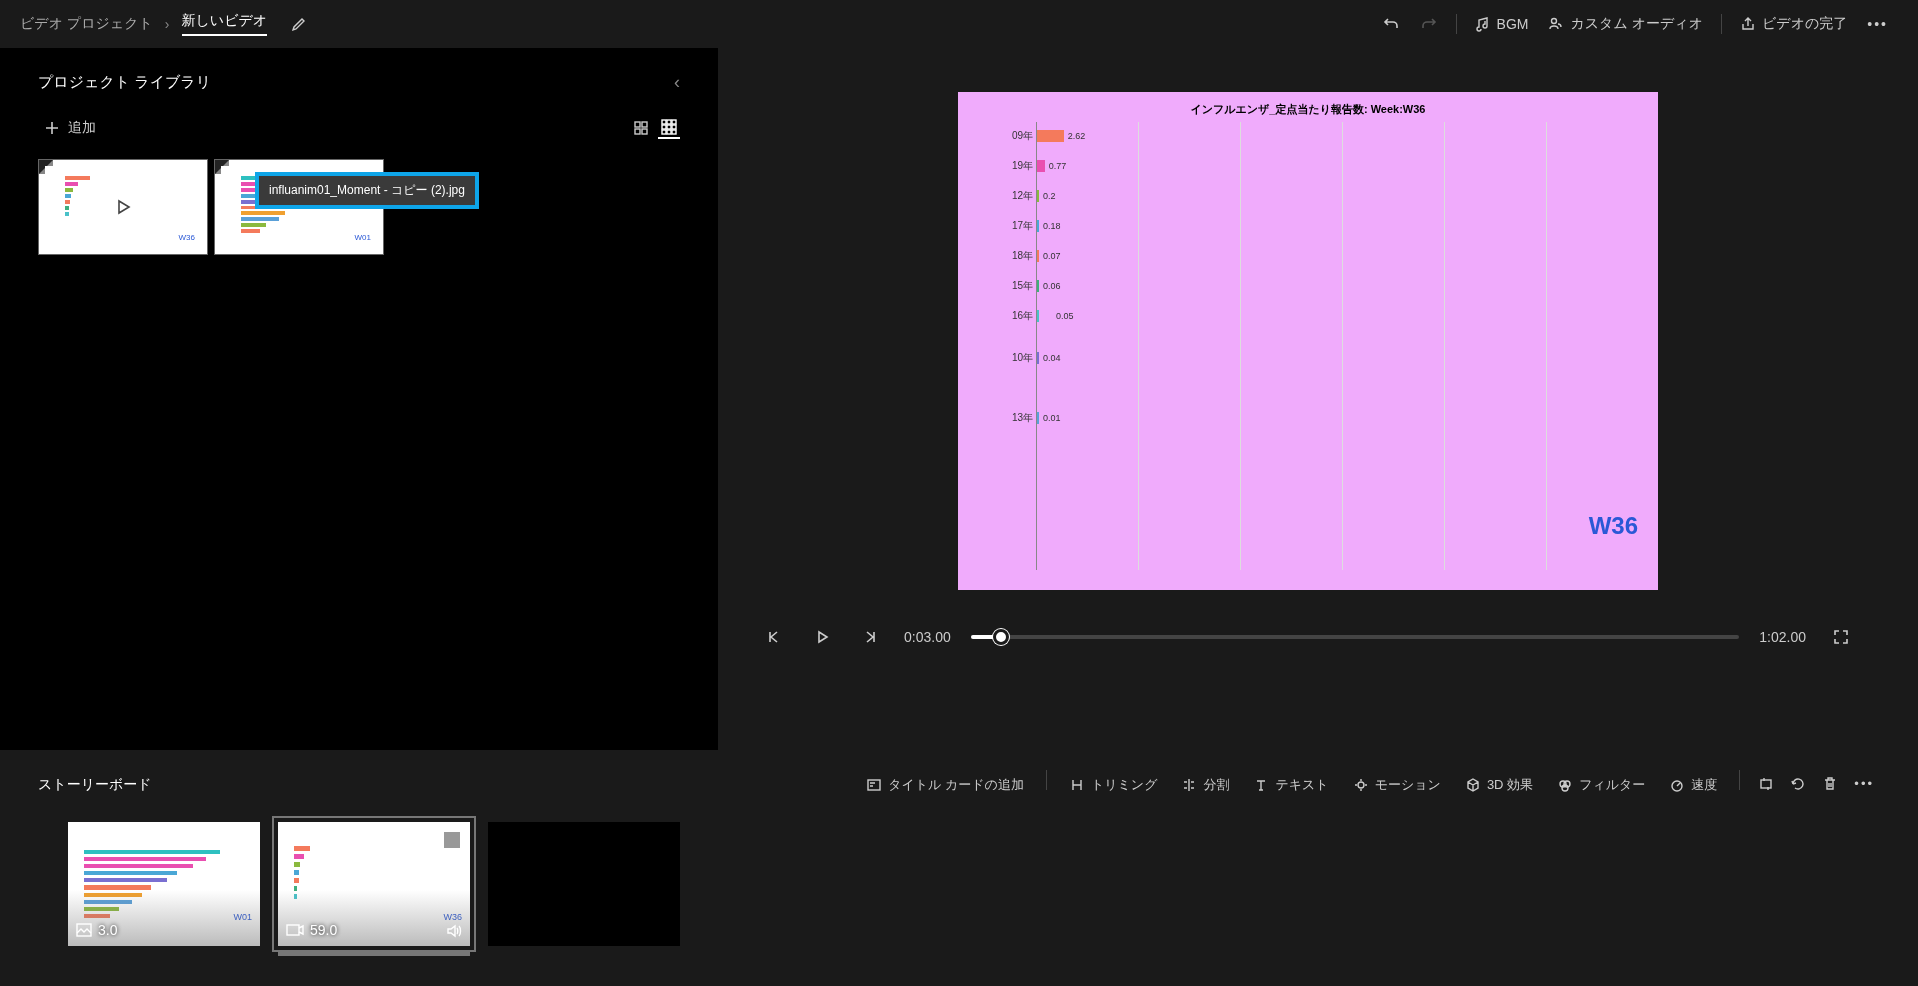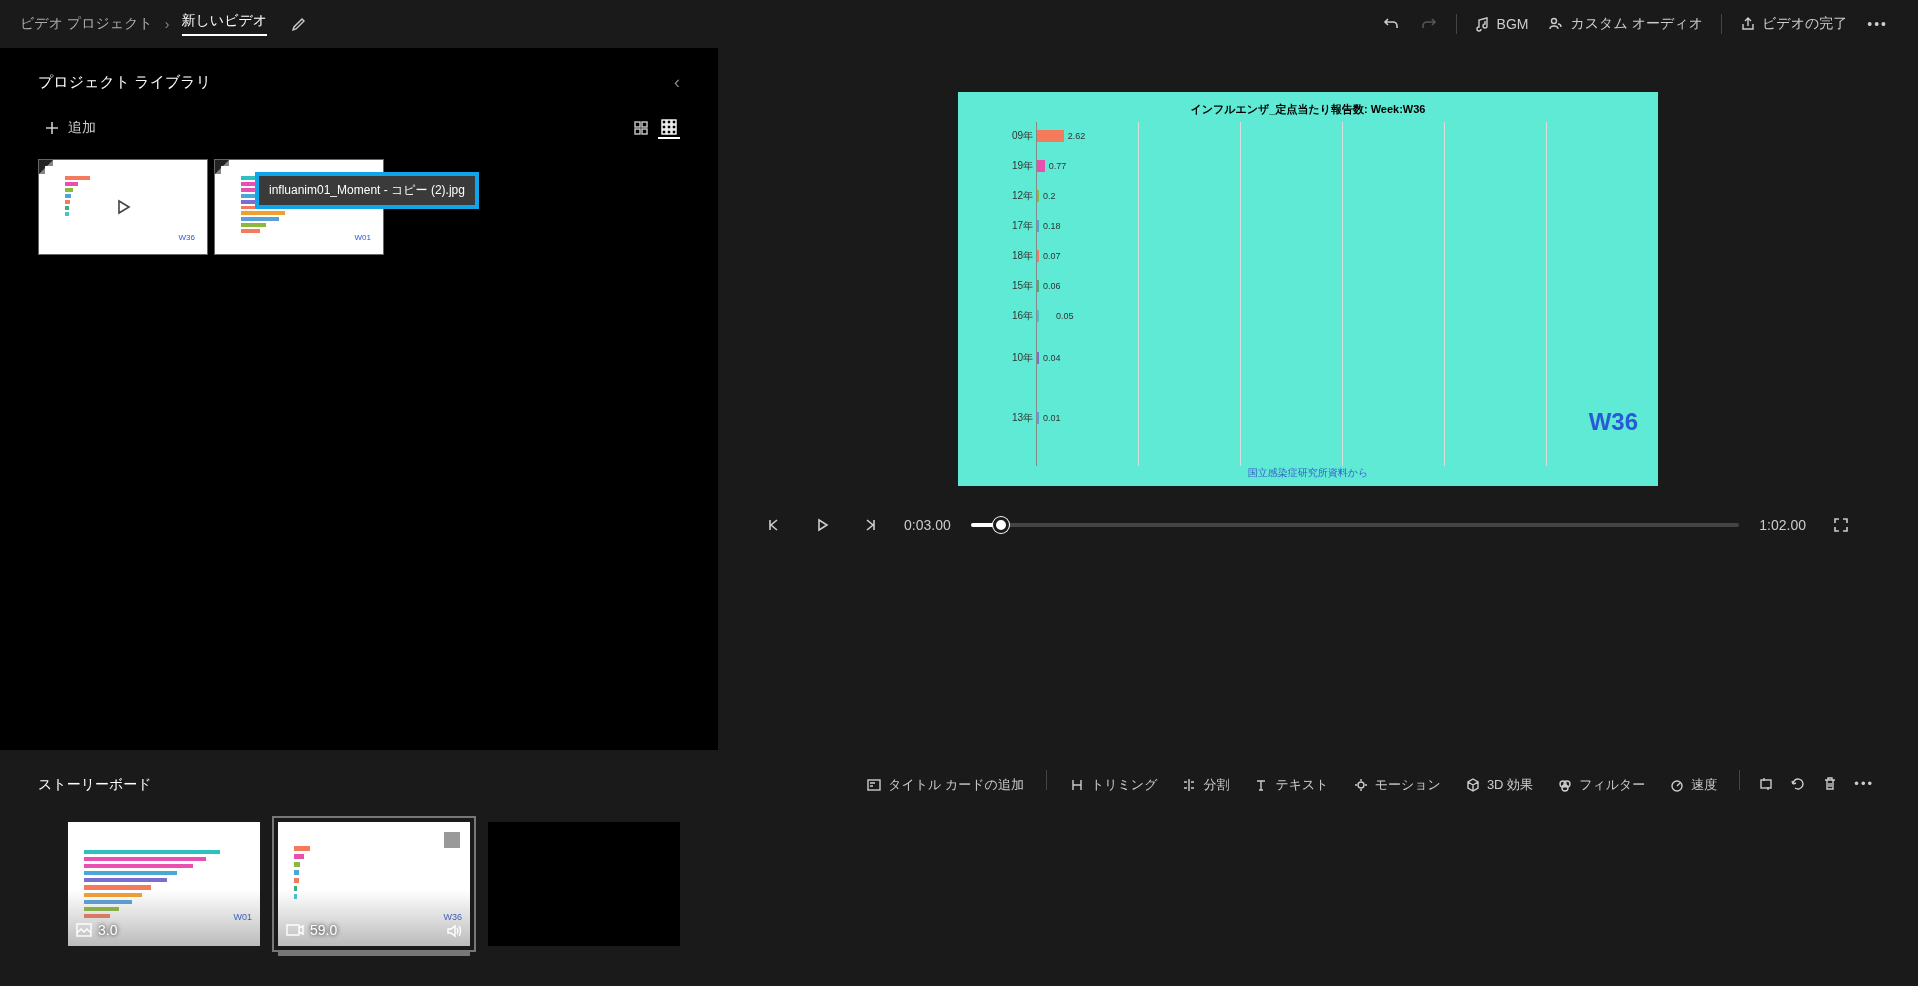--- a/index.html
+++ b/index.html
@@ -75,23 +75,23 @@
   padding: 6px 10px;
   font-size: 12px;
   top: 12px;
   left: 40px;
   border: 4px solid #0ea5e9;
   white-space: nowrap;
   z-index: 5;
 }
 .preview-pane { flex: 1; display: flex; flex-direction: column; padding: 0 50px 20px 30px; }
 .preview-canvas {
-  background: #5eead4;
-  width: 700px; height: 394px;
-  margin: 44px auto 0 auto;
+  background: #f0abfc;
+  width: 700px; height: 498px;
+  margin: 44px auto 8px auto;
   position: relative;
 }
 .chart-title { position:absolute; top:10px; left:0; right:0; text-align:center; font-size:11px; color:#000; font-weight:bold; }
 .y-axis { position:absolute; left:78px; top:30px; bottom:20px; width:1px; background:#888; }
 .grid-line { position:absolute; top:30px; bottom:20px; width:1px; background:#ddd; }
 .bar-row { position:absolute; left:0; height:12px; display:flex; align-items:center; }
 .bar-label { position:absolute; left:-38px; font-size:10px; color:#333; width:34px; text-align:right; }
 .bar-rect { height:12px; }
 .bar-val { font-size:9px; color:#333; margin-left:4px; }
 .week-label { position:absolute; right:20px; bottom:50px; font-size:24px; font-weight:bold; color:#2a58d6; }
@@ -310,21 +310,20 @@
             <div class="bar-rect" style="width: 2px; background: rgb(122, 111, 209);"></div>
             <div class="bar-val">0.04</div>
           </div>
           <div class="bar-row" style="left: 79px; top: 320px;">
             <div class="bar-label">13年</div>
             <div class="bar-rect" style="width: 2px; background: rgb(90, 160, 216);"></div>
             <div class="bar-val">0.01</div>
           </div>
         </div>
       <div class="week-label">W36</div>
-      <div class="source-label">国立感染症研究所資料から</div>
     </div>
     <div class="playback-row">
       <button class="pb-btn">
         <svg width="16" height="16" viewBox="0 0 16 16" fill="none" stroke="#ccc" stroke-width="1.6">
             <path d="M11 3L5 8l6 5M4 3v10"></path>
           </svg>
       </button>
       <button class="pb-btn">
         <svg width="16" height="16" viewBox="0 0 16 16" fill="none" stroke="#ccc" stroke-width="1.6">
             <path d="M5 3l8 5-8 5V3z"></path>

